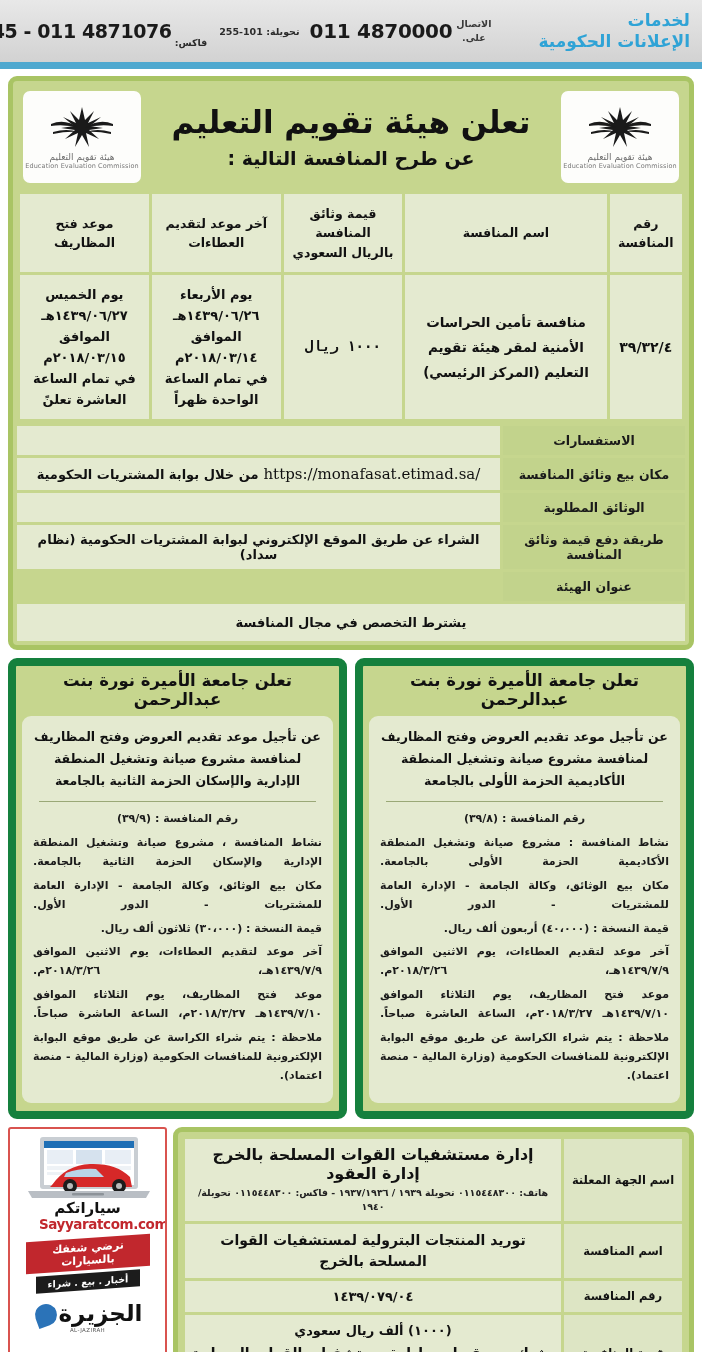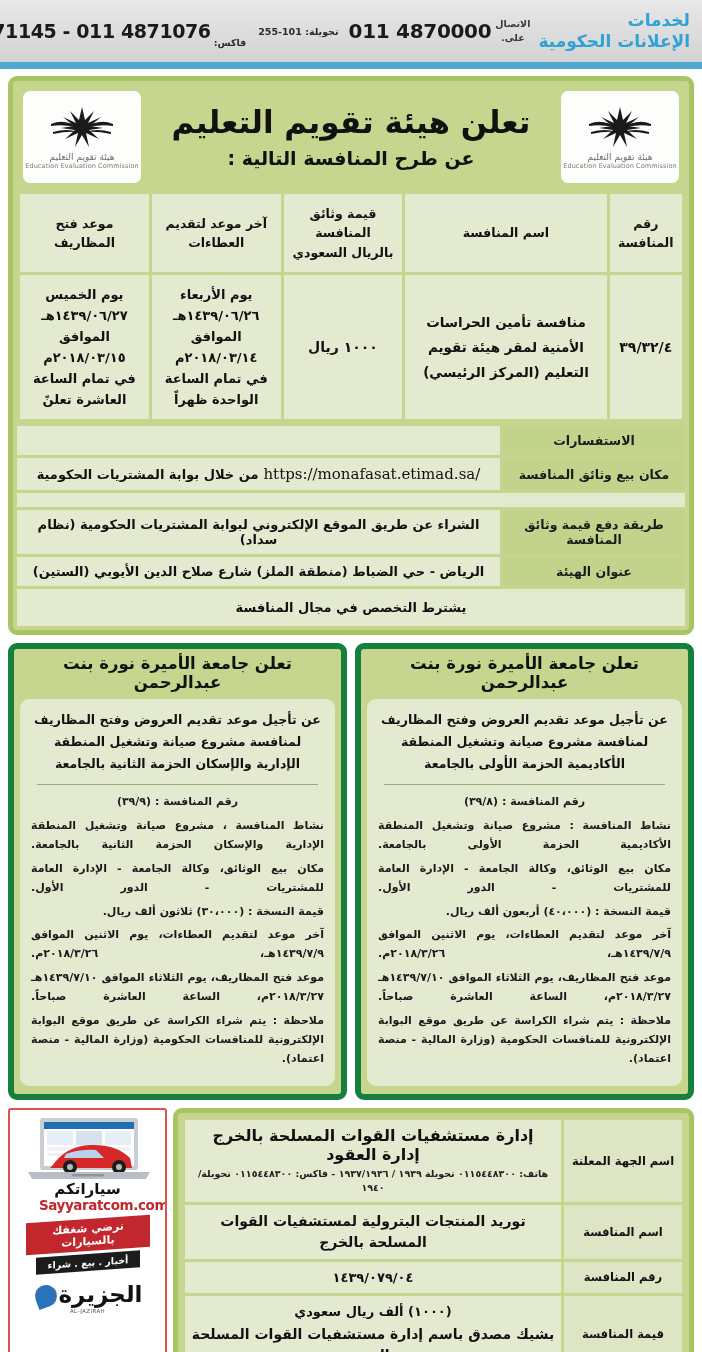--- a/index.html
+++ b/index.html
@@ -25,20 +25,21 @@
     position: relative;
   }
   .hdr-brand {
     color: #2fa3d6;
     font-size: 17px;
     font-weight: bold;
     line-height: 1.25;
     text-align: right;
     padding-right: 2px;
     white-space: nowrap;
+    margin-left: 39px;
   }
   .hdr-brand span { display: block; }
   .hdr-callon {
     font-size: 9.5px;
     font-weight: bold;
     color: #3a3a3a;
     line-height: 1.45;
     text-align: center;
     margin-right: 8px;
     margin-left: 4px;
@@ -170,21 +171,21 @@
     padding: 9px 4px;
     vertical-align: middle;
     line-height: 1.62;
   }
   td.cell-name {
     font-size: 13.5px;
     line-height: 1.85;
     padding: 9px 9px;
   }
   td.cell-num { font-size: 14px; margin-left: 20px; }
-  td.cell-val { font-size: 14px; }
+  td.cell-val { font-size: 14px; font-family: Liberation Mono, monospace; }
   .col-num   { width: 72px; }
   .col-name  { width: 200px; }
   .col-value { width: 118px; }
   .col-last  { width: 128px; }
   .col-open  { width: 128px; }
 
   
   .info-block { margin-top: 4px; }
   .info-row {
     display: flex;
@@ -236,21 +237,21 @@
   
   .two-col {
     display: flex;
     flex-direction: row;
     justify-content: space-between;
     margin: 8px 8px 0 8px;
     width: 686px;
   }
   .uni-box {
     width: 339px;
-    border: 6px solid #15803d;
+    border: 8px solid #15803d;
     border-radius: 9px;
     background: #c6d68e;
     padding: 5px 6px 8px 6px;
   }
   .uni-head {
     font-size: 16.5px;
     font-weight: bold;
     color: #111;
     text-align: center;
     padding: 1px 0 6px 0;
@@ -550,31 +551,31 @@
 
     <div class="info-row">
       <div class="info-label">مكان بيع وثائق المنافسة</div>
       <div class="info-value">
         <span class="url">https://monafasat.etimad.sa/</span>
         <span style="margin-right:5px;">من خلال بوابة المشتريات الحكومية</span>
       </div>
     </div>
 
     <div class="info-row">
+      <div class="info-label">الوثائق المطلوبة</div>
       <div class="info-value"></div>
     </div>
 
     <div class="info-row">
       <div class="info-label">طريقة دفع قيمة وثائق المنافسة</div>
       <div class="info-value">الشراء عن طريق الموقع الإلكتروني لبوابة المشتريات الحكومية (نظام سداد)</div>
     </div>
 
     <div class="info-row">
       <div class="info-label">عنوان الهيئة</div>
-      <div class="info-value">الرياض - حي الضباط (منطقة الملز) شارع صلاح الدين الأيوبي (الستين)</div>
     </div>
 
     <div class="info-note">يشترط التخصص في مجال المنافسة</div>
   </div>
 
 </div>
 
 <div class="two-col">
 
   <div class="uni-box">

